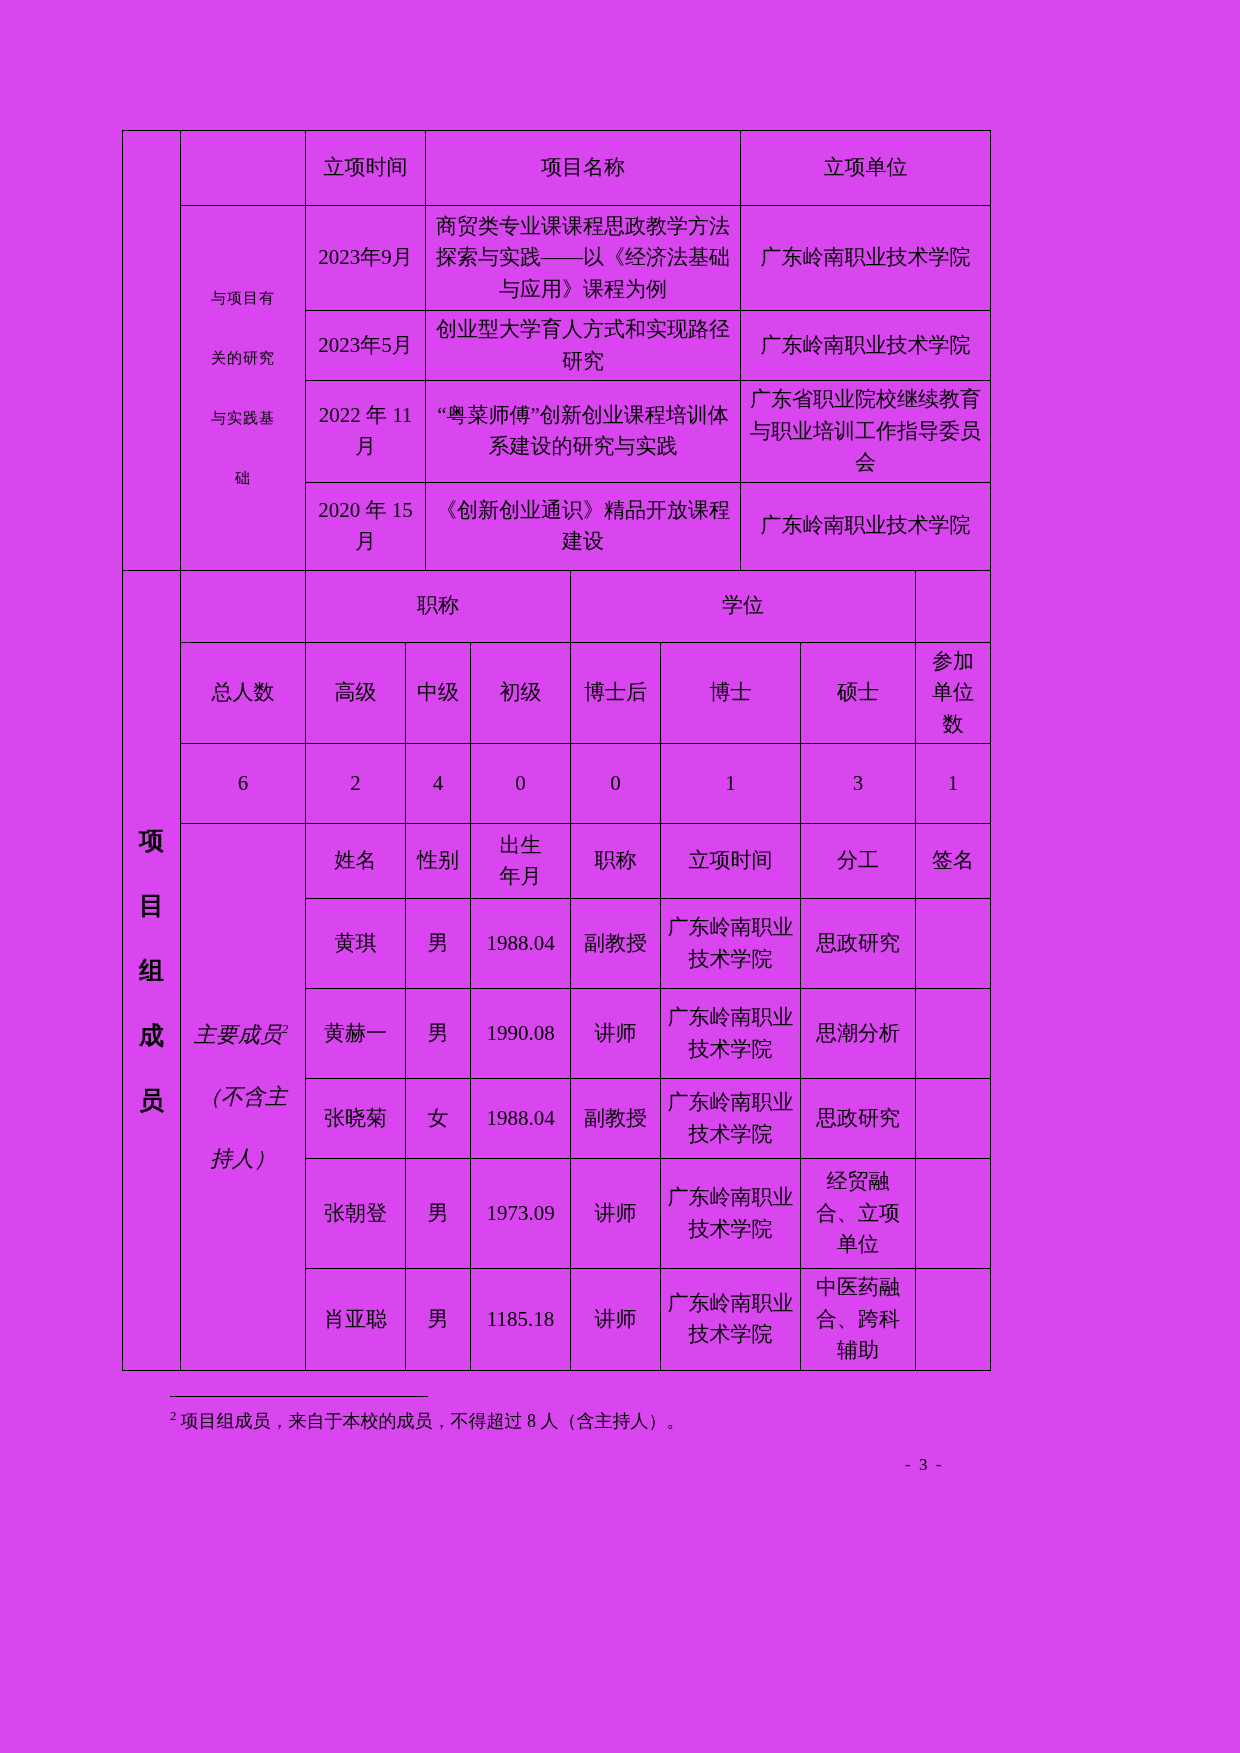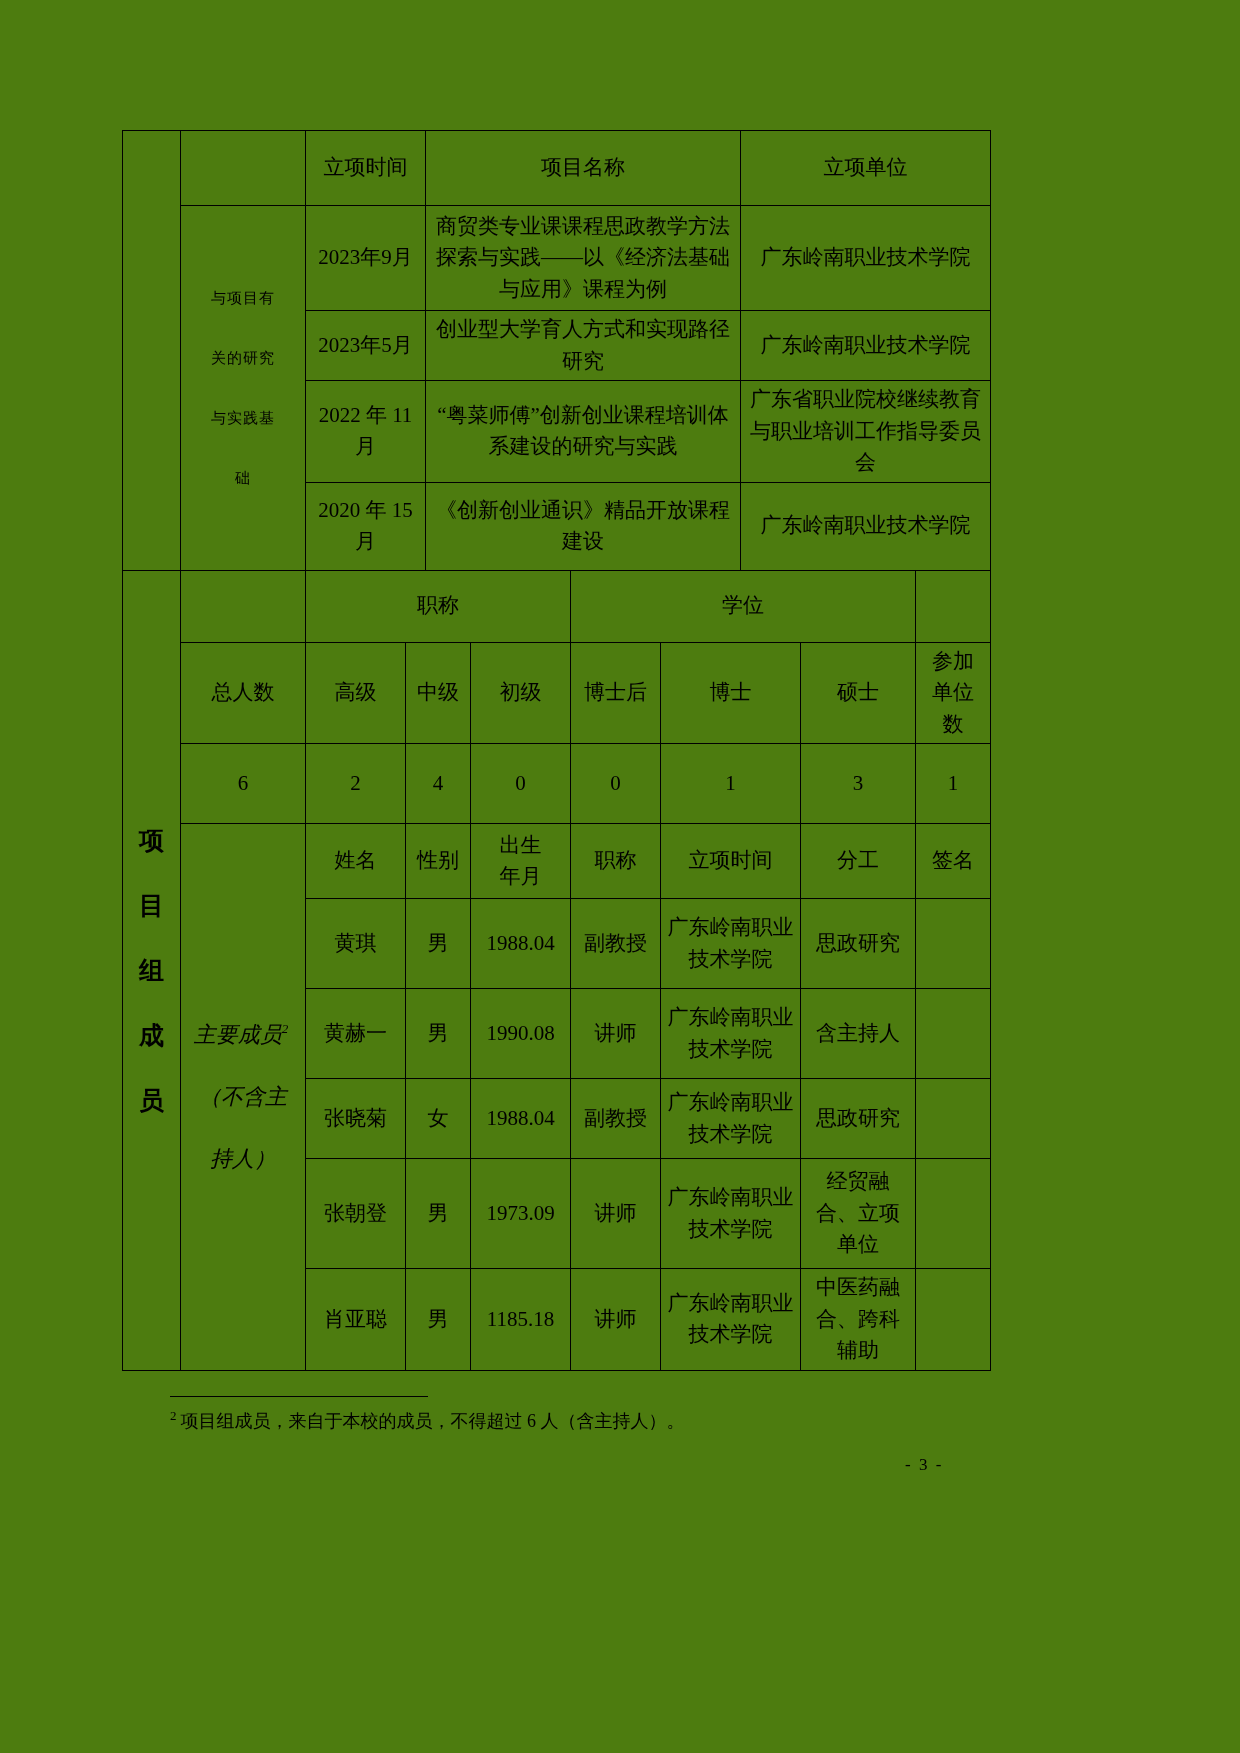--- a/index.html
+++ b/index.html
@@ -1,21 +1,21 @@
 <!DOCTYPE html>
 <html><head>
 <meta charset="utf-8">
 <style>
   html, body { margin: 0; padding: 0; }
   body { background: #ffffff; }
   .page {
     position: relative;
     width: 1240px;
     height: 1753px;
-    background: #4d7c0f;
+    background: #d946ef;
     color: #000000;
     font-family: "Liberation Serif", "DejaVu Serif", serif;
     overflow: hidden;
   }
   .tables { position: absolute; left: 122px; top: 130px; width: 868px; }
   table { border-collapse: collapse; table-layout: fixed; width: 868px; }
   table + table { margin-top: -1px; }
   td {
     border: 1px solid #000;
     text-align: center;
@@ -156,21 +156,21 @@
           <td>广东岭南职业技术学院</td>
           <td>思政研究</td>
           <td></td>
         </tr>
         <tr style="height:90px">
           <td>黄赫一</td>
           <td>男</td>
           <td>1990.08</td>
           <td>讲师</td>
           <td>广东岭南职业技术学院</td>
-          <td>含主持人</td>
+          <td>思潮分析</td>
           <td></td>
         </tr>
         <tr style="height:80px">
           <td>张晓菊</td>
           <td>女</td>
           <td>1988.04</td>
           <td>副教授</td>
           <td>广东岭南职业技术学院</td>
           <td>思政研究</td>
           <td></td>
@@ -193,18 +193,18 @@
           <td>中医药融合、跨科辅助</td>
           <td></td>
         </tr>
       </tbody>
     </table>
 
   </div>
 
   <div class="footnote">
     <div class="footnote-rule"></div>
-    <div><sup class="mark">2</sup><span>项目组成员，来自于本校的成员，不得超过 6 人（含主持人）。</span></div>
+    <div><sup class="mark">2</sup><span>项目组成员，来自于本校的成员，不得超过 8 人（含主持人）。</span></div>
   </div>
 
   <div class="page-number">- 3 -</div>
 
 </div>
 
 </body></html>

